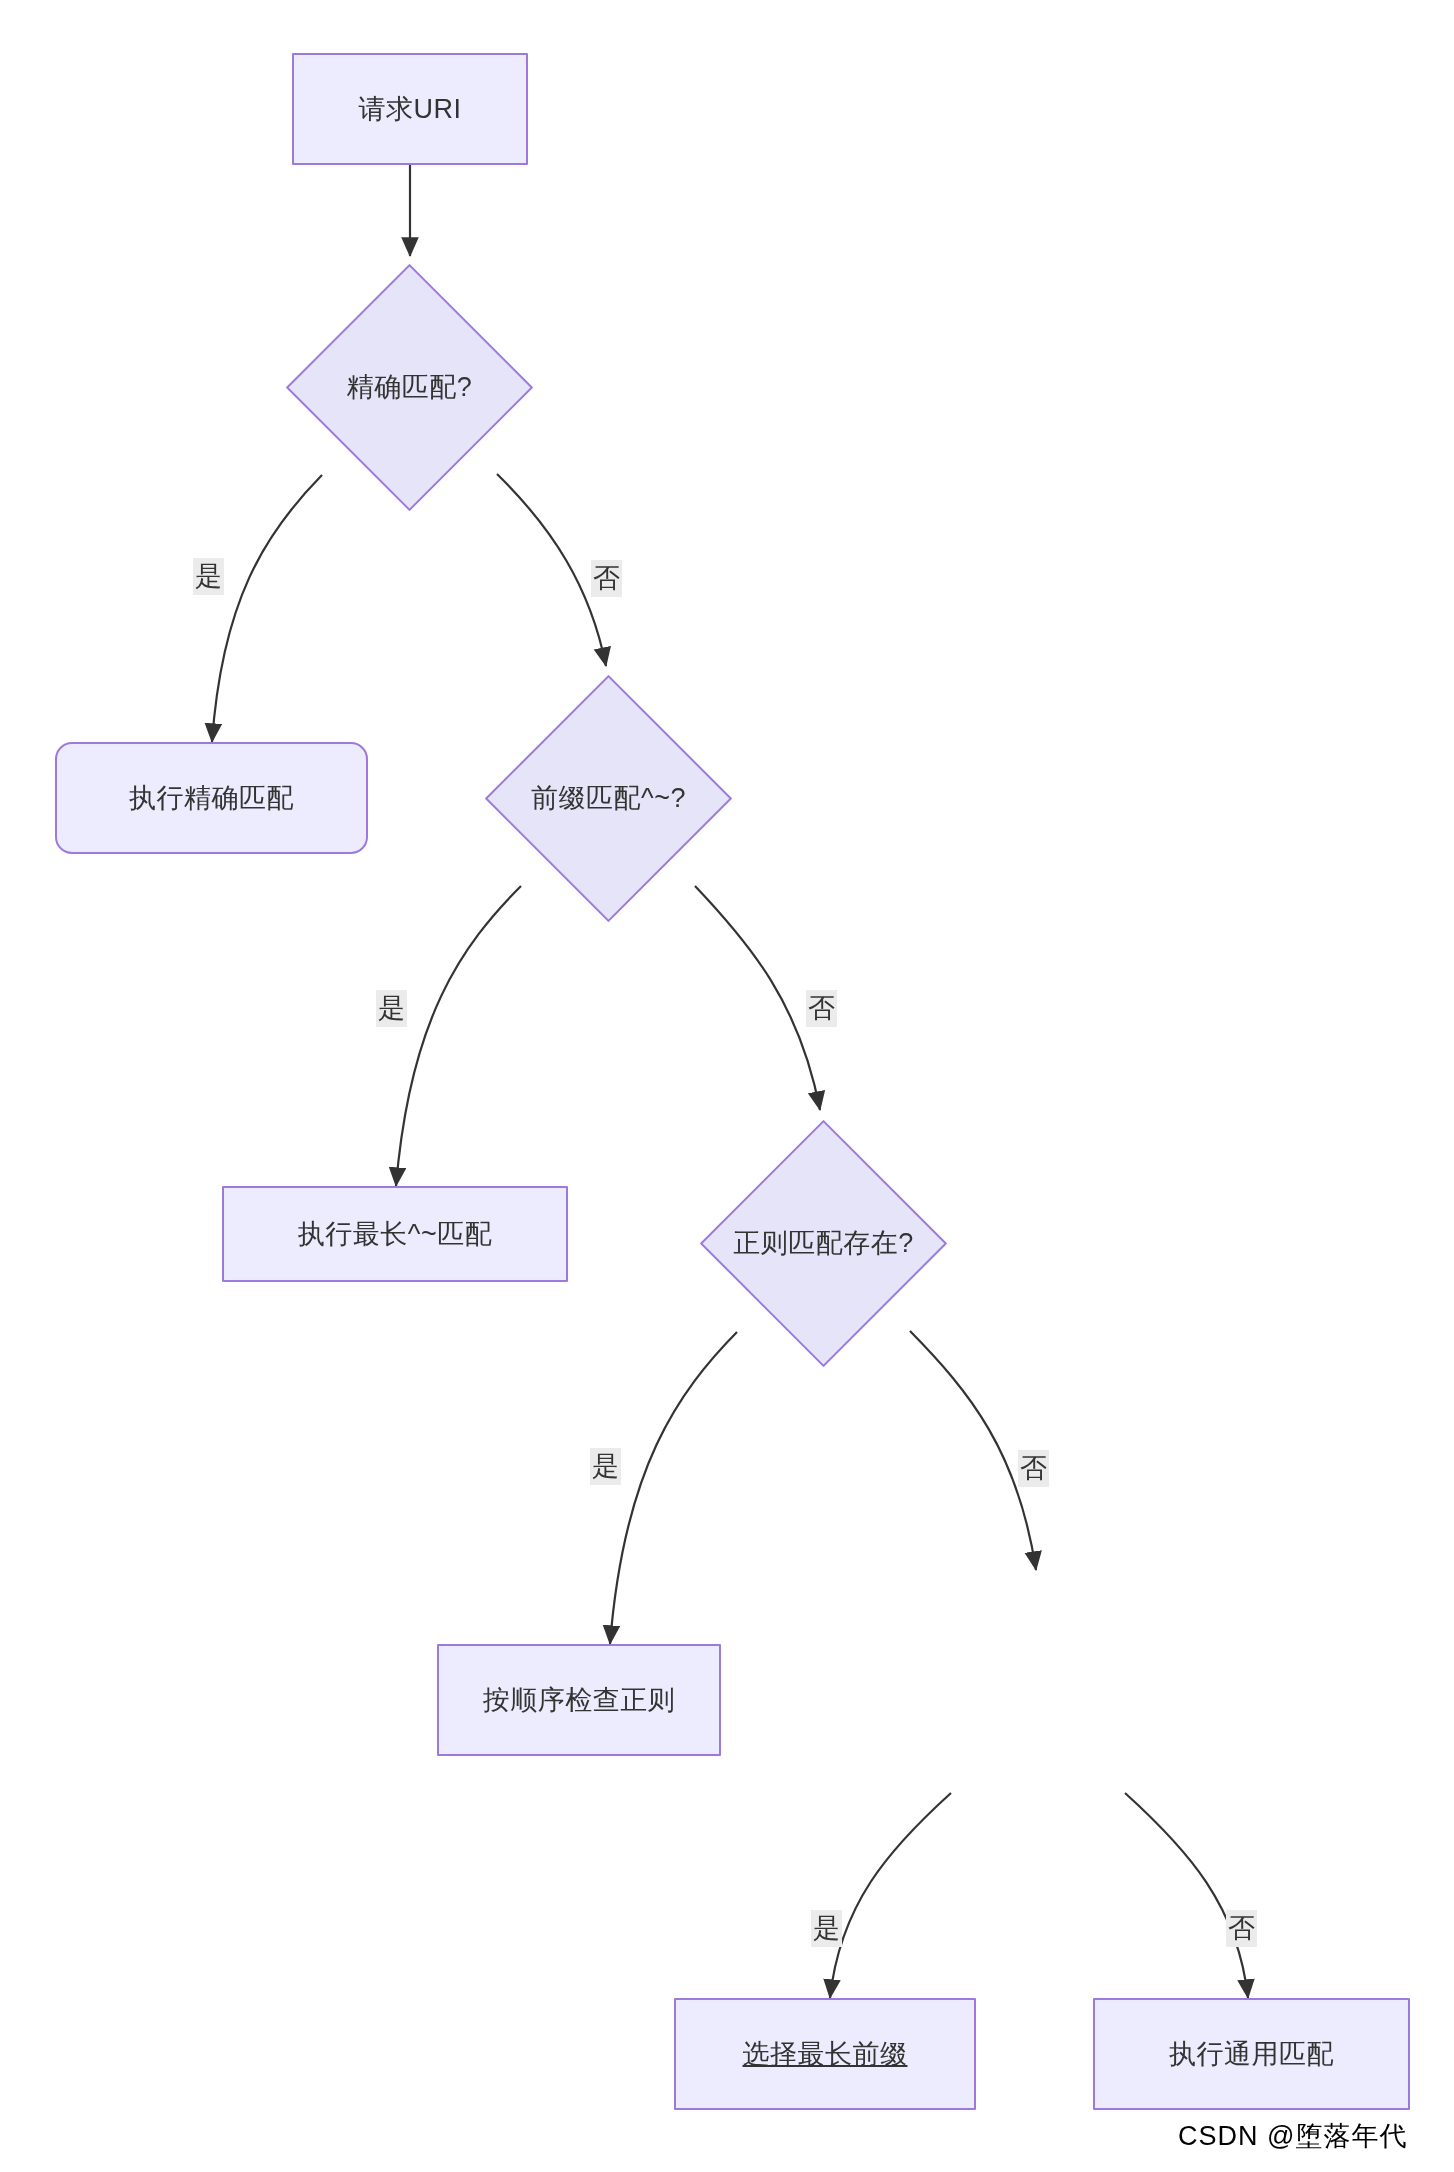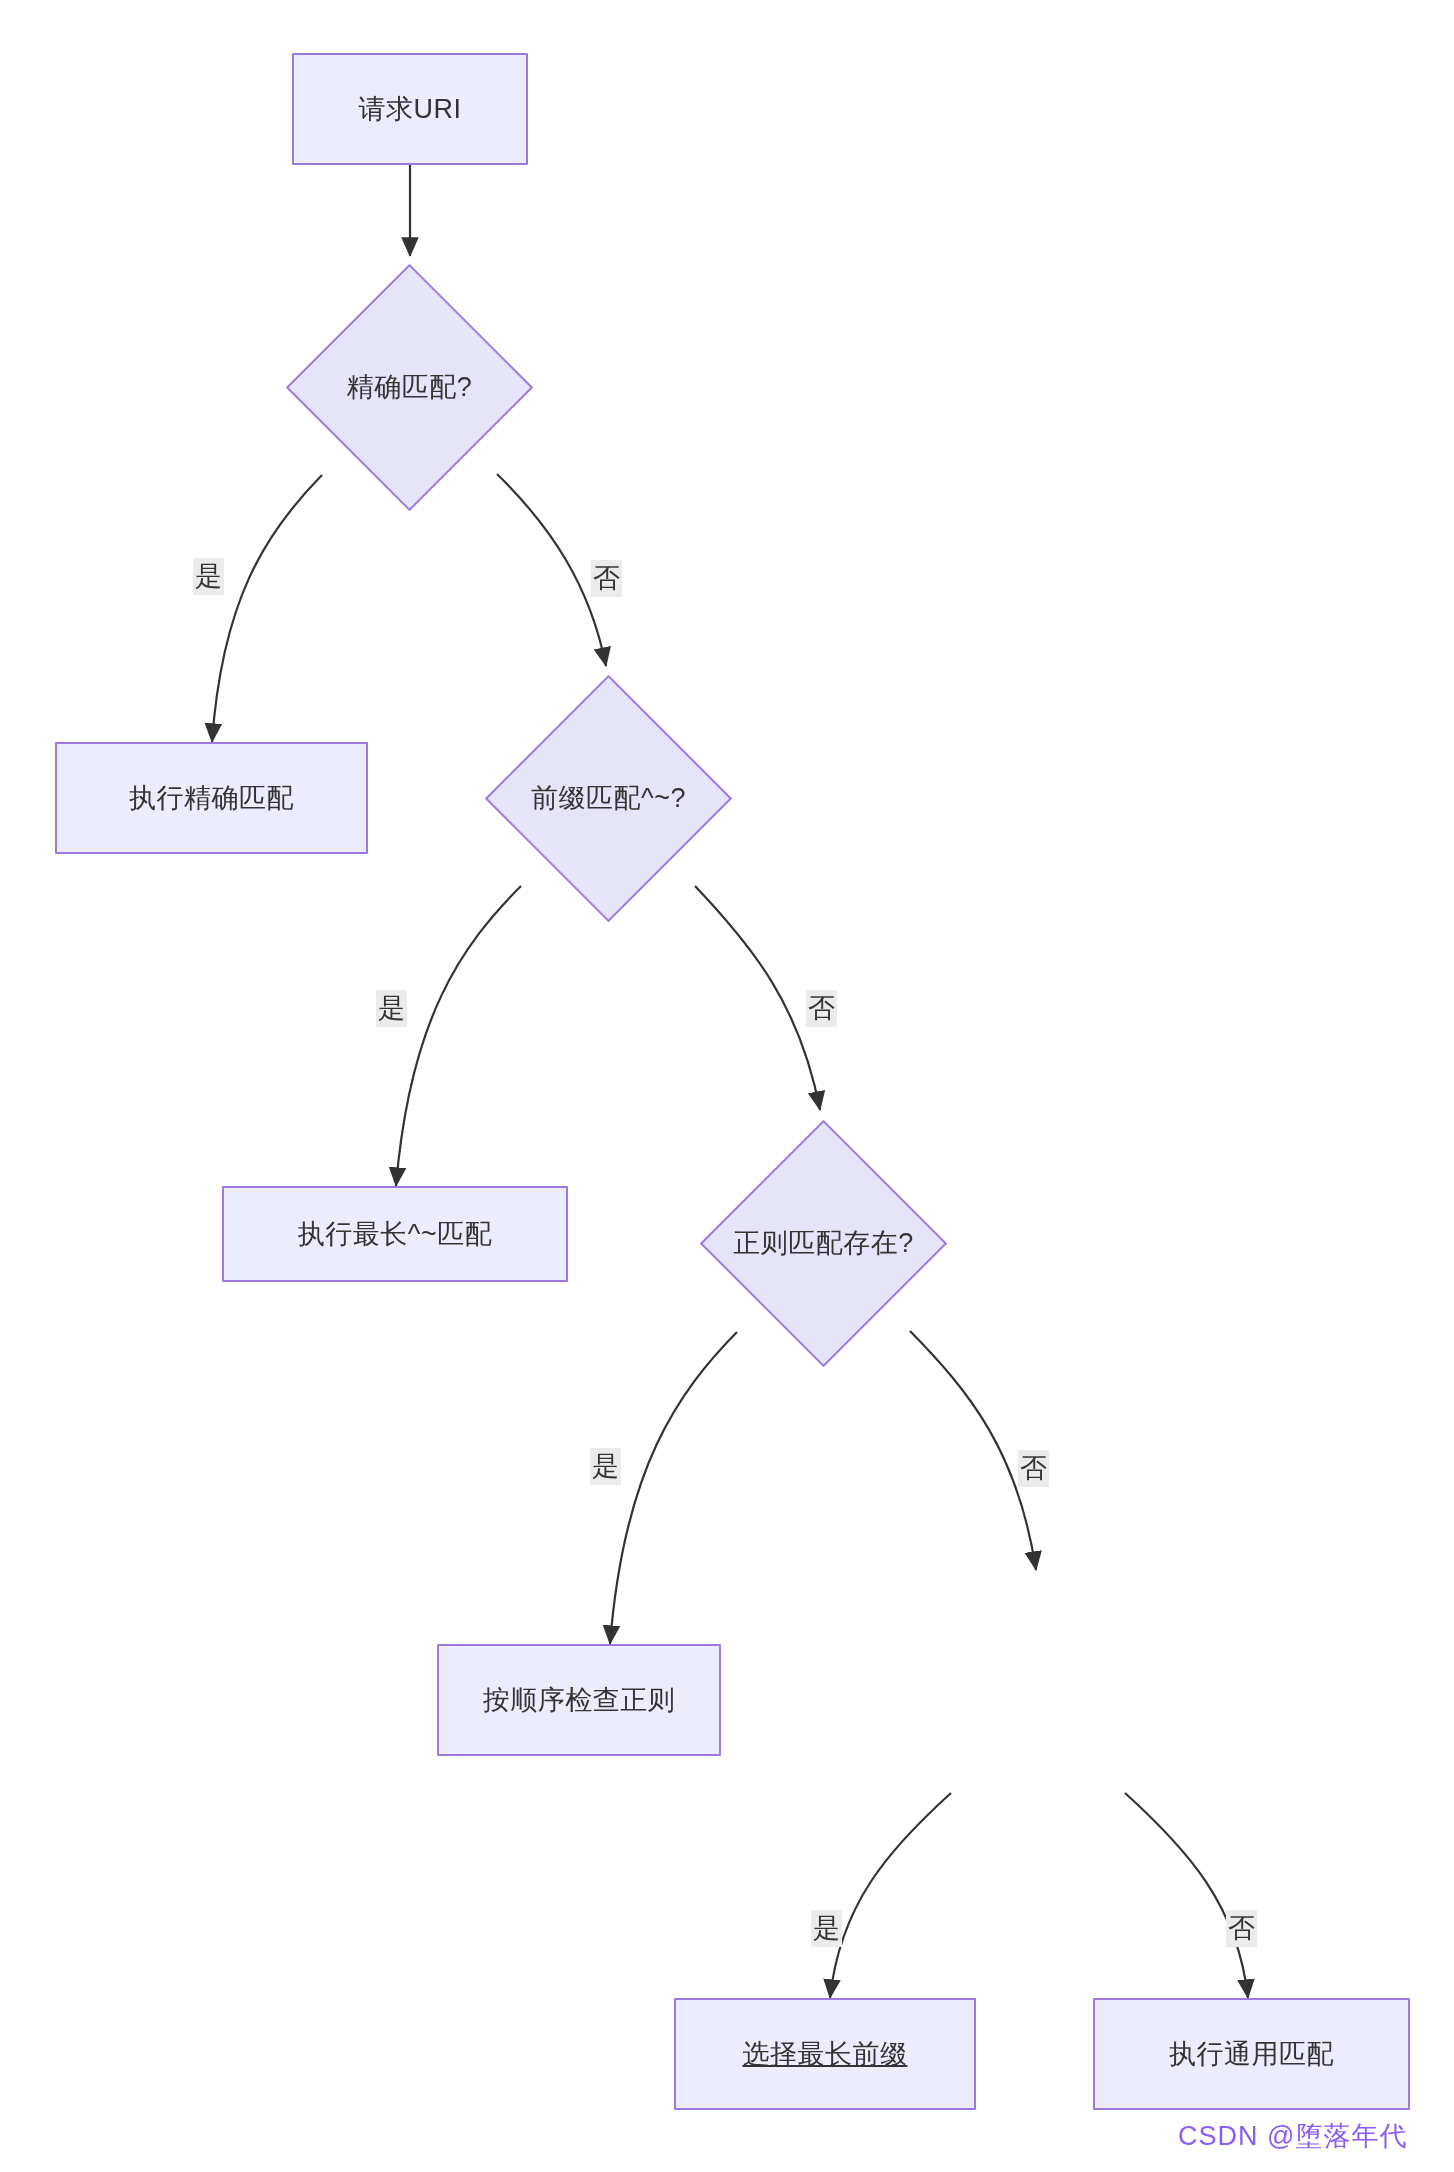--- a/index.html
+++ b/index.html
@@ -66,21 +66,21 @@
     position: absolute;
     background: #ebebeb;
     color: #333333;
     font-size: 27px;
     line-height: 1.05;
     padding: 4px 2px 5px 2px;
     white-space: nowrap;
   }
   .watermark {
     position: absolute;
-    color: #8b5cf6;
+    color: #000000;
     font-size: 27px;
     white-space: nowrap;
     letter-spacing: 1px;
   }
 </style>
 </head>
 <body>
 
 <div id="canvas">
 
@@ -114,21 +114,21 @@
 
   <div class="node node-diamond" style="left:322px; top:300px; width:175px; height:175px;">
     <span class="diamond-shape"></span>
     <span class="diamond-label">精确匹配?</span>
   </div>
 
   <div class="node node-rect" style="left:292px; top:53px; width:236px; height:112px;">
     <span>请求URI</span>
   </div>
 
-  <div class="node node-rect" style="left:55px; top:742px; width:313px; height:112px;">
+  <div class="node node-rect" style="left:55px; top:742px; width:313px; height:112px;border-radius:17px;">
     <span>执行精确匹配</span>
   </div>
 
   <div class="node node-diamond" style="left:521px; top:711px; width:175px; height:175px;">
     <span class="diamond-shape"></span>
     <span class="diamond-label">前缀匹配^~?</span>
   </div>
 
   <div class="node node-rect" style="left:222px; top:1186px; width:346px; height:96px;">
     <span>执行最长^~匹配</span>

